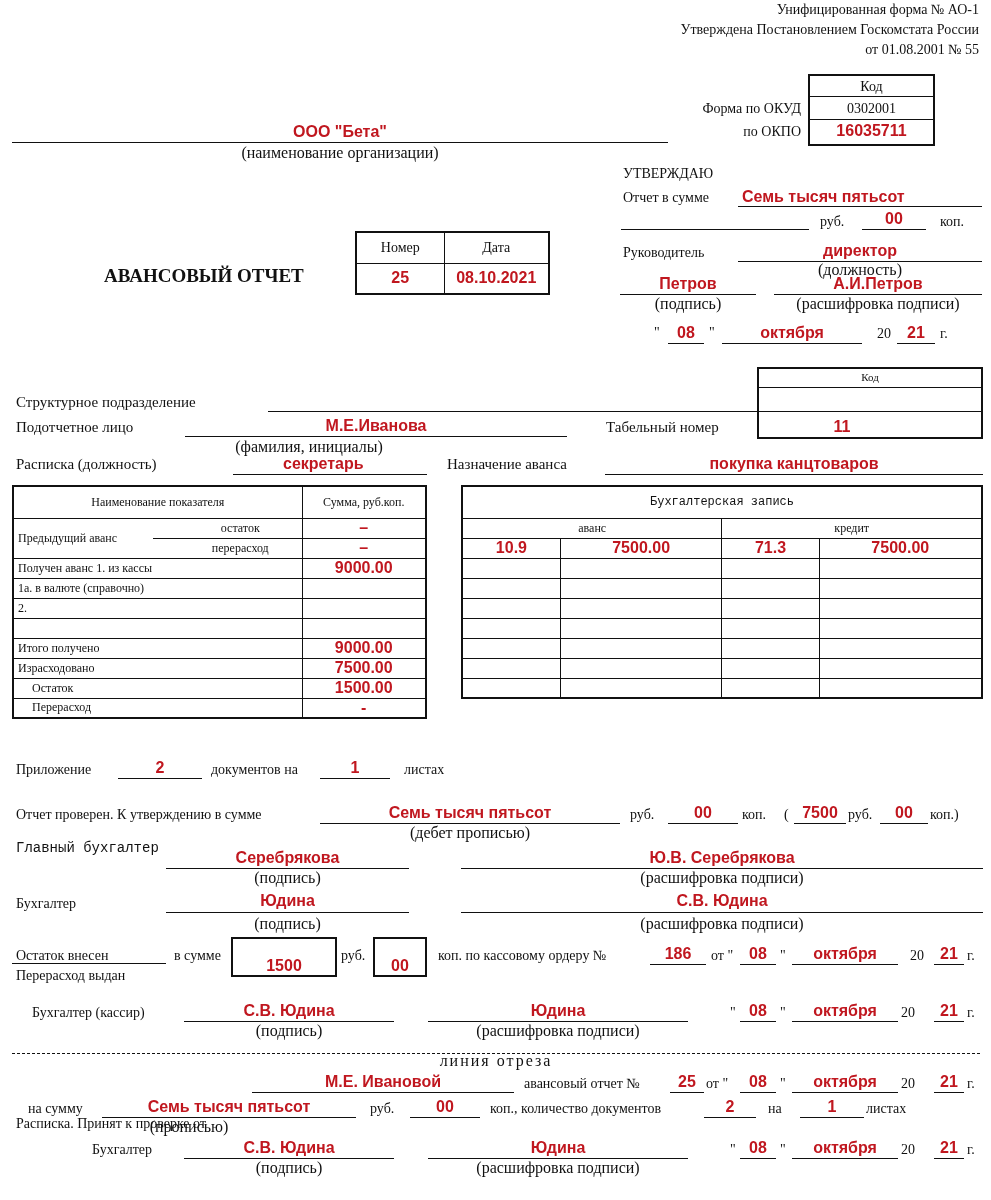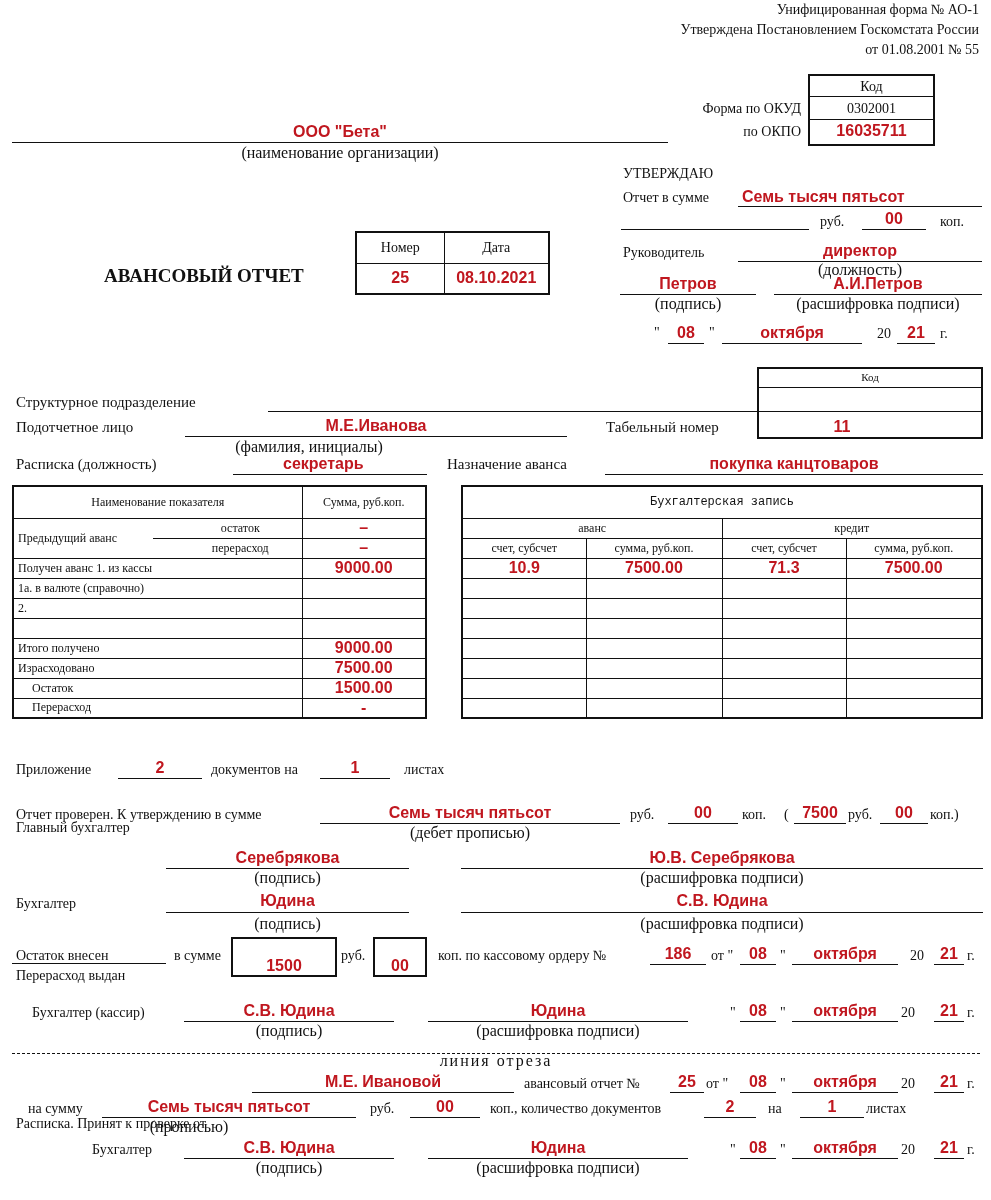--- a/index.html
+++ b/index.html
@@ -160,26 +160,20 @@
 <table class="grid" style="left:461px; top:485px; width:522px;">
   <tbody>
       <tr>
     <td class="c" colspan="4" style="height:32px;font-family:Liberation Mono, monospace;">Бухгалтерская запись</td>
   </tr>
   <tr>
     <td class="c" colspan="2">аванс</td>
     <td class="c" colspan="2">кредит</td>
   </tr>
   <tr>
-    <td class="c" style="width:124px;">счет, субсчет</td>
-    <td class="c" style="width:136px;">сумма, руб.коп.</td>
-    <td class="c" style="width:124px;">счет, субсчет</td>
-    <td class="c">сумма, руб.коп.</td>
-  </tr>
-  <tr>
     <td class="c"><span class="rv">10.9</span></td>
     <td class="c"><span class="rv">7500.00</span></td>
     <td class="c"><span class="rv">71.3</span></td>
     <td class="c"><span class="rv">7500.00</span></td>
   </tr>
   <tr>
         <td></td>
         <td></td>
         <td></td>
         <td></td>
@@ -240,21 +234,21 @@
 <div class="ln" style="left:668px; top:823px; width:70px;"></div>
 <div class="t" style="left:742px; top:807px;">коп.</div>
 <div class="t" style="left:784px; top:807px;">(</div>
 <div class="r" style="left:794px; width:52px; top:804px;">7500</div>
 <div class="ln" style="left:794px; top:823px; width:52px;"></div>
 <div class="t" style="left:848px; top:807px;">руб.</div>
 <div class="r" style="left:880px; width:48px; top:804px;">00</div>
 <div class="ln" style="left:880px; top:823px; width:48px;"></div>
 <div class="t" style="left:930px; top:807px;">коп.)</div>
 
-<div class="t" style="left:16px; top:820px;">Главный бухгалтер</div>
+<div class="t" style="left:16px; top:840px;font-family:Liberation Mono, monospace;">Главный бухгалтер</div>
 <div class="r" style="left:166px; width:243px; top:849px;">Серебрякова</div>
 <div class="ln" style="left:166px; top:868px; width:243px;"></div>
 <div class="s" style="left:166px; width:243px; top:872px;">(подпись)</div>
 <div class="r" style="left:461px; width:522px; top:849px;">Ю.В. Серебрякова</div>
 <div class="ln" style="left:461px; top:868px; width:522px;"></div>
 <div class="s" style="left:461px; width:522px; top:872px;">(расшифровка подписи)</div>
 
 <div class="t" style="left:16px; top:896px;">Бухгалтер</div>
 <div class="r" style="left:166px; width:243px; top:892px;">Юдина</div>
 <div class="ln" style="left:166px; top:912px; width:243px;"></div>

